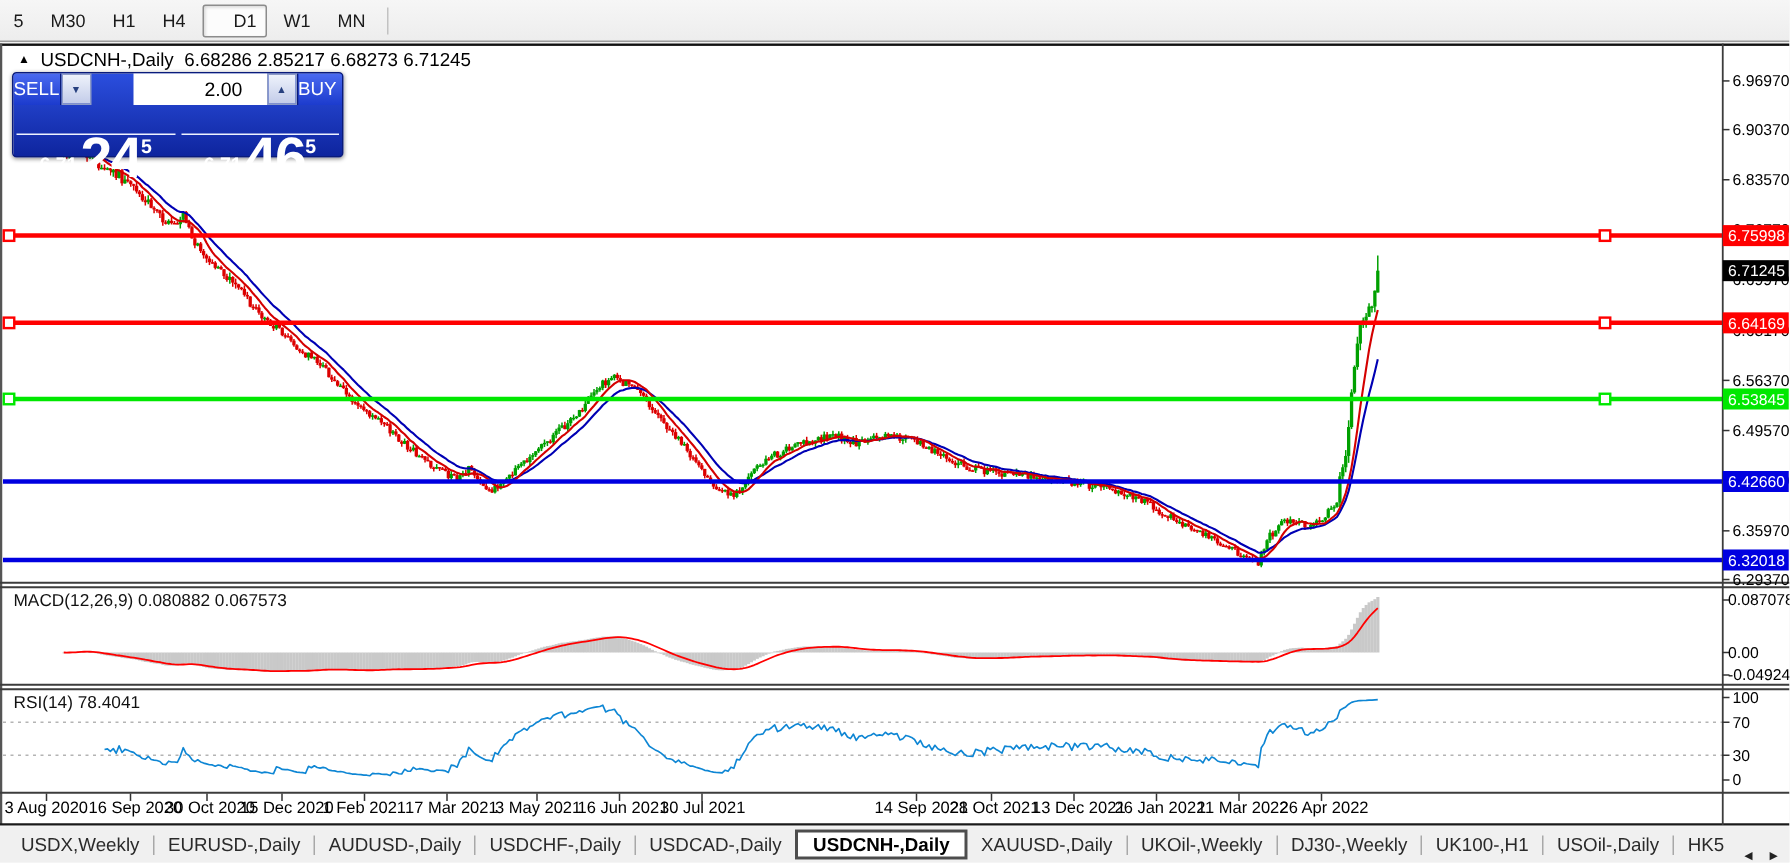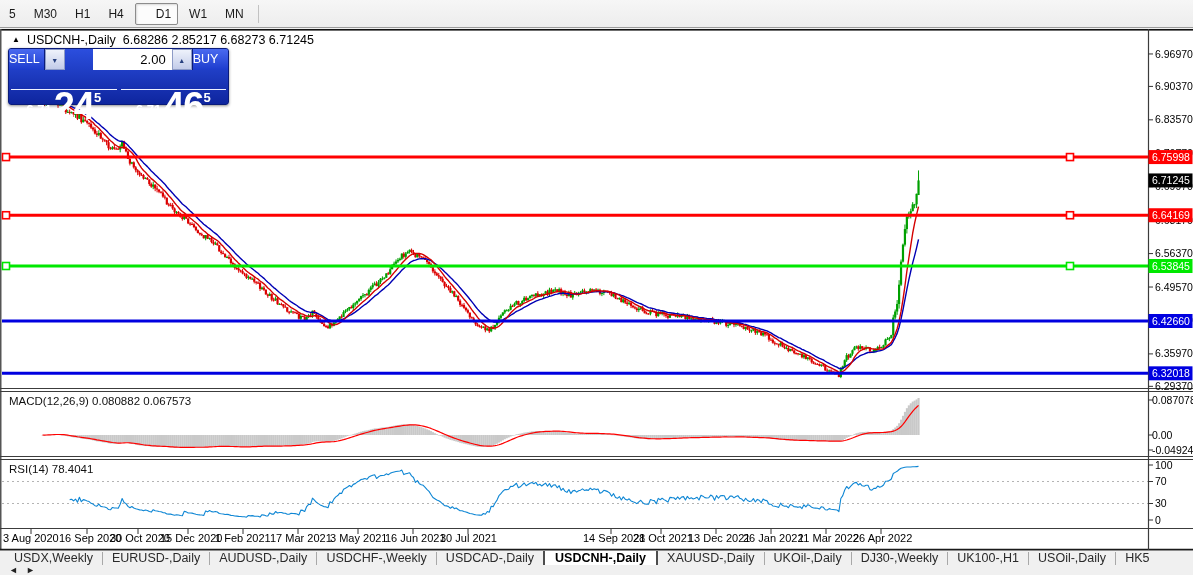--- a/index.html
+++ b/index.html
@@ -50,38 +50,38 @@
   .tp-sell{width:53px;border-radius:2px 0 0 0;border-right:1px solid #0a1b7a}
   .tp-buy{width:54px;border-radius:0 2px 0 0;border-left:1px solid #0a1b7a;margin-left:auto}
   .vol-ctrl{display:flex;height:21px}
   .vol-btn{
     width:20px;background:linear-gradient(#eef2fb,#c3cce9);
     color:#27407f;text-align:center;font-size:7px;line-height:21px;
     border:1px solid #8d9bc6;box-sizing:border-box;
   }
   .vol-input{
     width:71px;background:#fff;color:#000;font-size:13px;line-height:21px;
-    text-align:right;padding-right:6px;border:0;font-family:"Liberation Sans",sans-serif;margin-left:28px;
+    text-align:right;padding-right:16px;border:0;font-family:"Liberation Sans",sans-serif;margin-left:28px;
   }
   .tp-row2{display:flex;height:34px;margin-top:19px}
   .price-half{
     flex:1;margin:0 2px;border-top:1px solid #eef2ff;
     display:flex;align-items:flex-end;justify-content:center;
     padding-bottom:3px;position:relative;
   }
   .price-half .small{font-size:13px;font-weight:bold;margin-right:2px;margin-bottom:3px}
   .price-half .big{font-size:38px;font-weight:bold;line-height:27px;letter-spacing:-1px}
   .price-half .sup{font-size:13px;font-weight:bold;align-self:flex-start;margin-top:0}
   
   .pane-label{position:absolute;left:9px;z-index:3;font-size:11.5px;color:#111;white-space:nowrap}
   
   .tabbar{
     position:absolute;top:551px;left:0;width:1193px;height:24px;
-    background:#f0f0f0;display:flex;align-items:flex-start;
-    box-sizing:border-box;padding-left:5px;flex-direction:column;
+    background:#f0f0f0;display:flex;align-items:flex-end;
+    box-sizing:border-box;padding-left:5px;
   }
   .tabs-scroll{display:flex;align-items:center;overflow:hidden;flex:1;height:24px}
   .tab{font-size:12.5px;color:#2a2a2a;padding:2px 9px;white-space:nowrap}
   .tab.active{
     background:#fff;border:2px solid #4d4d4d;color:#000;font-weight:bold;
     padding:1px 10px;
   }
   .tab-sep{width:1px;height:13px;background:#a8a8a8;flex:0 0 1px}
   .tab-arrows{display:flex;align-items:center;gap:8px;padding:0 6px 0 4px}
   .tab-arrow{font-size:9px;color:#222}
@@ -1620,27 +1620,27 @@
 <div class="pane-label" style="top:463px">RSI(14) 78.4041</div>
 
 <div class="tabbar">
   <div class="tabs-scroll">
       <div class="tab">USDX,Weekly</div>
       <div class="tab-sep"></div>
       <div class="tab">EURUSD-,Daily</div>
       <div class="tab-sep"></div>
       <div class="tab">AUDUSD-,Daily</div>
       <div class="tab-sep"></div>
-      <div class="tab">USDCHF-,Weekly</div>
+      <div class="tab">USDCHF-,Daily</div>
       <div class="tab-sep"></div>
       <div class="tab">USDCAD-,Daily</div>
       <div class="tab active">USDCNH-,Daily</div>
       <div class="tab">XAUUSD-,Daily</div>
       <div class="tab-sep"></div>
-      <div class="tab">UKOil-,Daily</div>
+      <div class="tab">UKOil-,Weekly</div>
       <div class="tab-sep"></div>
       <div class="tab">DJ30-,Weekly</div>
       <div class="tab-sep"></div>
       <div class="tab">UK100-,H1</div>
       <div class="tab-sep"></div>
       <div class="tab">USOil-,Daily</div>
       <div class="tab-sep"></div>
       <div class="tab">HK5</div>
     </div>
   <div class="tab-arrows">

